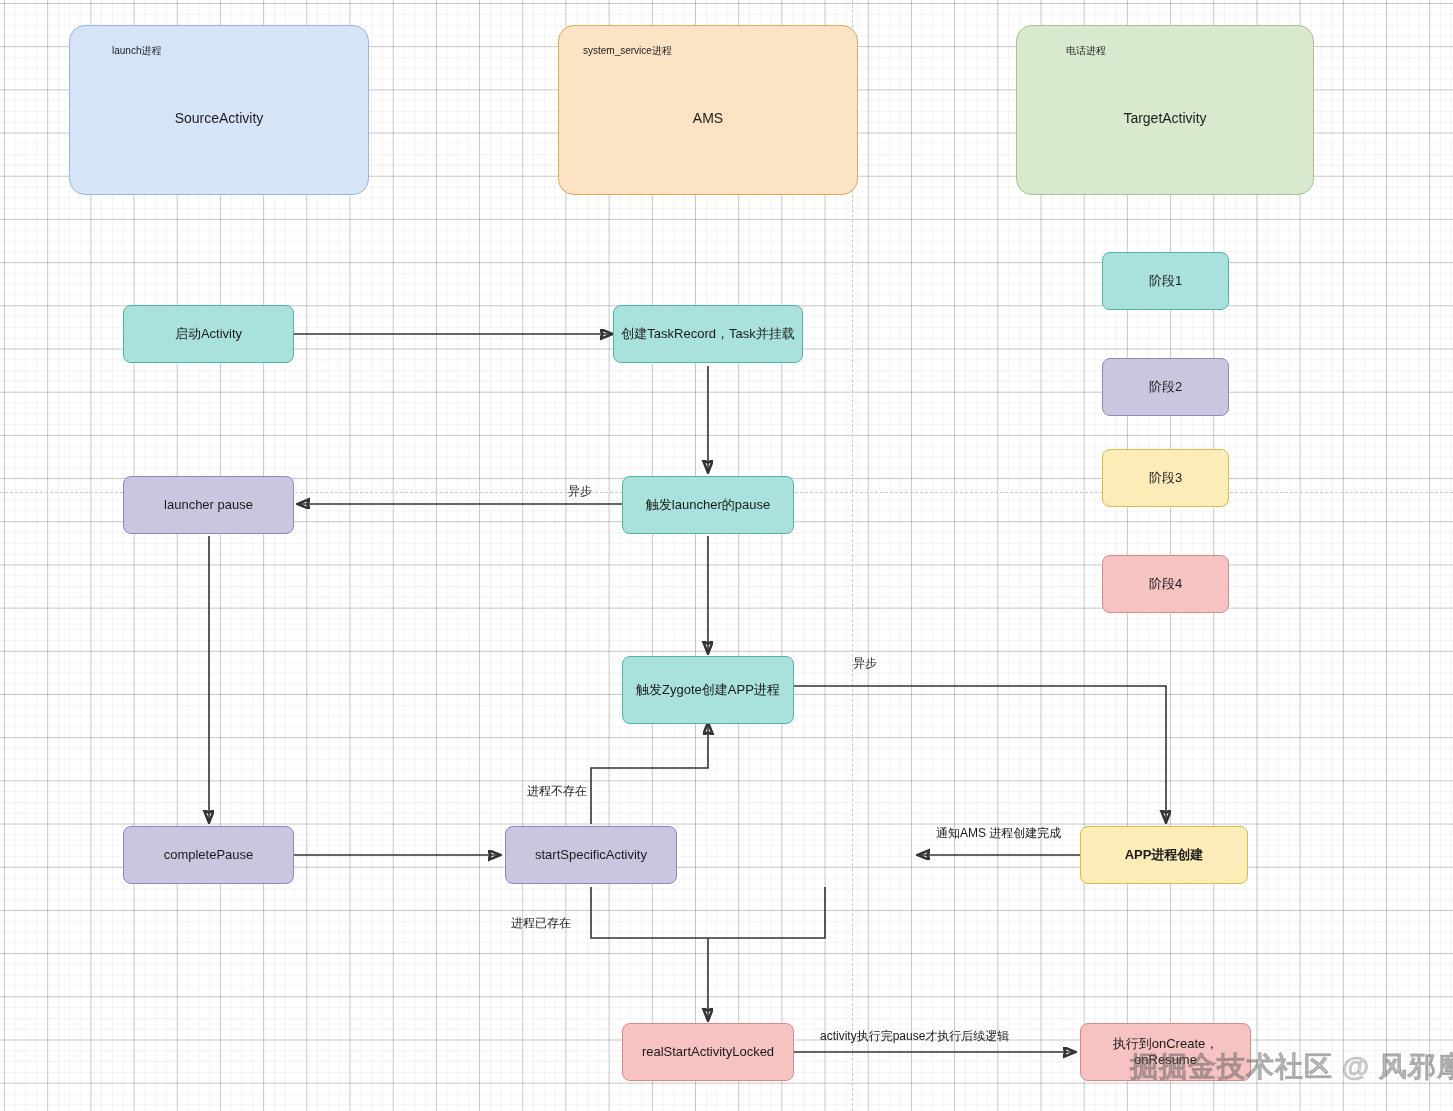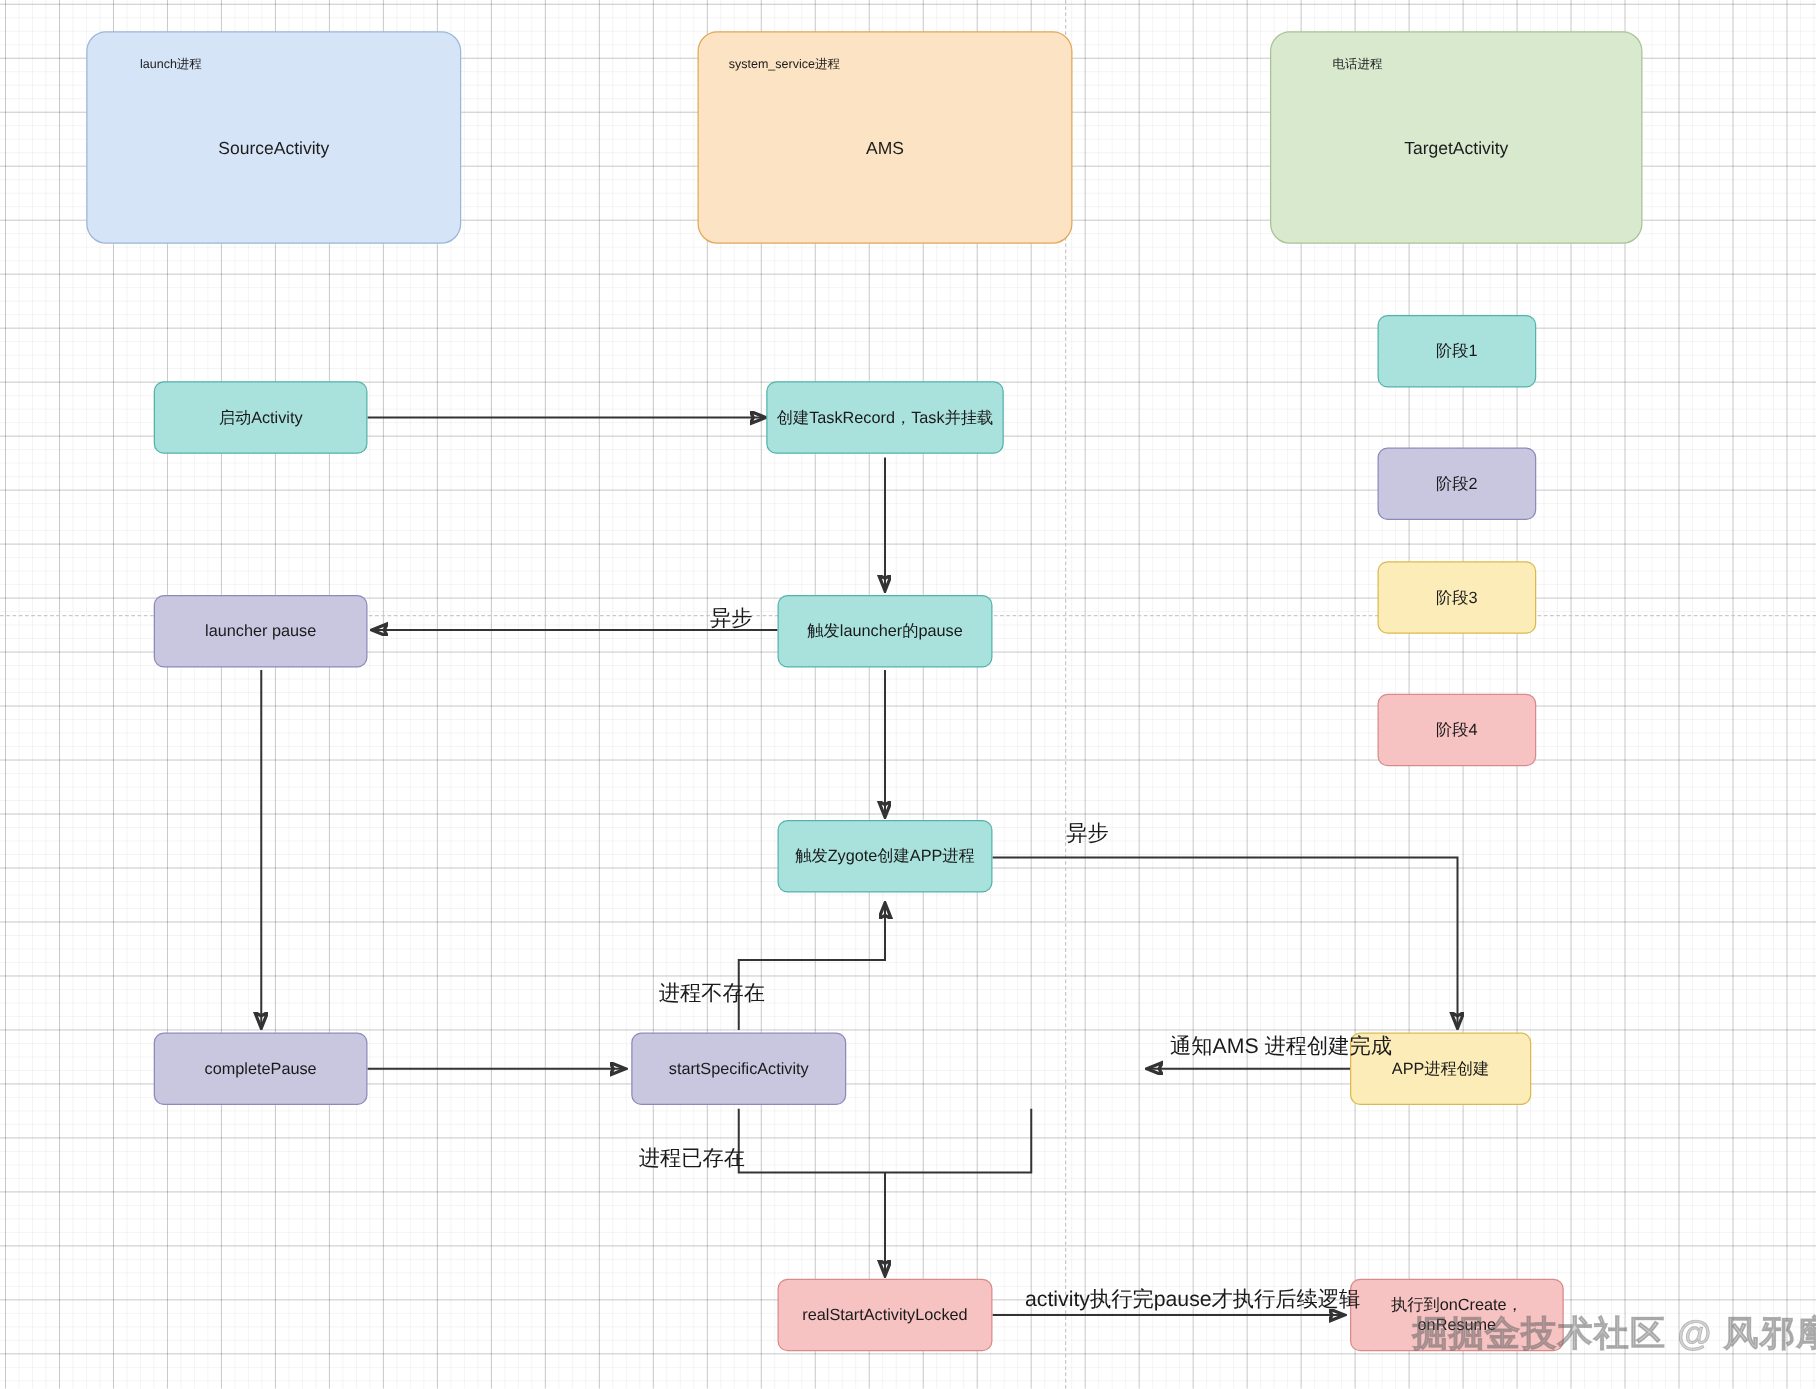--- a/index.html
+++ b/index.html
@@ -106,21 +106,21 @@
     left: 0; top: 0;
     width: 1453px;
     height: 1111px;
     z-index: 2;
     pointer-events: none;
   }
   #edges path, #edges line { stroke: #333; stroke-width: 1.6; fill: none; }
 
   .edge-label {
     position: absolute;
-    font-size: 17px;
+    font-size: 12px;
     color: #1a1a1a;
     white-space: nowrap;
     z-index: 4;
     background: transparent;
   }
 
   
   .watermark {
     position: absolute;
     left: 1130px;
@@ -213,34 +213,34 @@
   </div>
 
   <div class="node purple" style="left:123px; top:476px; width:171px; height:58px;">
     <span>launcher pause</span>
   </div>
 
   <div class="node teal" style="left:622px; top:476px; width:172px; height:58px;">
     <span>触发launcher的pause</span>
   </div>
 
-  <div class="node teal" style="left:622px; top:656px; width:172px; height:58px;">
+  <div class="node teal" style="left:622px; top:656px; width:172px; height:68px;">
     <span>触发Zygote创建APP进程</span>
   </div>
 
   <div class="node purple" style="left:123px; top:826px; width:171px; height:58px;">
     <span>completePause</span>
   </div>
 
   <div class="node purple" style="left:505px; top:826px; width:172px; height:58px;">
     <span>startSpecificActivity</span>
   </div>
 
 
-  <div class="node yellow" style="left:1080px; top:826px; width:145px; height:58px;">
+  <div class="node yellow" style="left:1080px; top:826px; width:168px; height:58px;font-weight:bold;">
     <span>APP进程创建</span>
   </div>
 
   <div class="node red" style="left:622px; top:1023px; width:172px; height:58px;">
     <span>realStartActivityLocked</span>
   </div>
 
   <div class="node red" style="left:1080px; top:1023px; width:171px; height:58px;">
     <span>执行到onCreate，onResume</span>
   </div>

